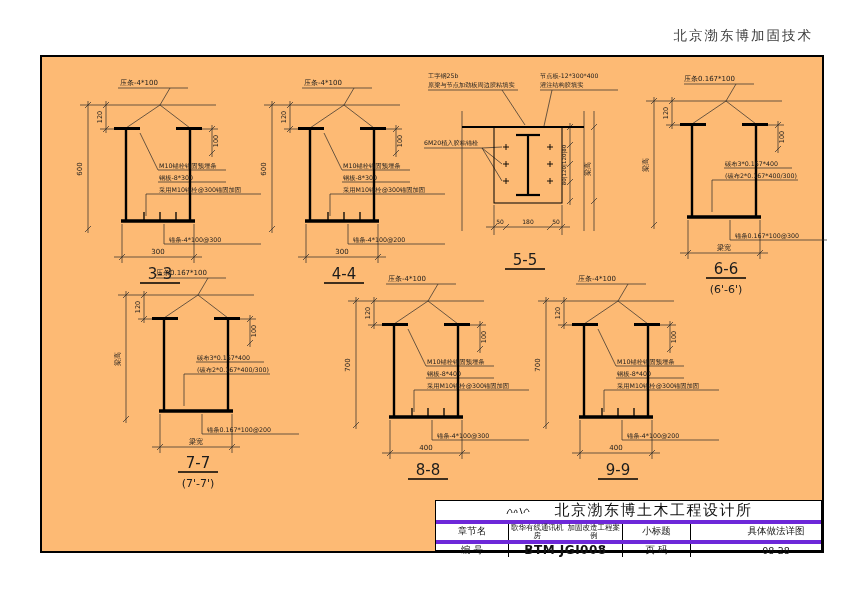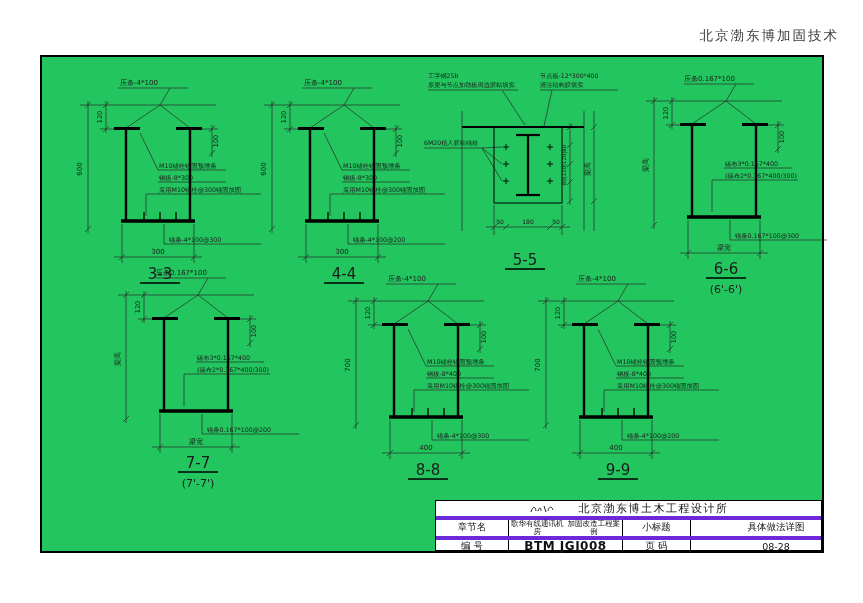--- a/index.html
+++ b/index.html
@@ -1,26 +1,26 @@
 <!DOCTYPE html>
 <html><head>
 <meta charset="utf-8">
 <style>
   html,body{margin:0;padding:0;background:#fff;}
   #canvas{position:relative;width:863px;height:603px;background:#fff;overflow:hidden;
           font-family:"DejaVu Sans",sans-serif;}
-  .brand{position:absolute;top:27px;right:24px;font-size:13.5px;letter-spacing:2px;color:#3c3c3c;}
-  #frame{position:absolute;left:40px;top:55px;width:780px;height:494px;border:2px solid #000;background:#22c55e;}
+  .brand{position:absolute;top:27px;right:50px;font-size:13.5px;letter-spacing:2px;color:#3c3c3c;}
+  #frame{position:absolute;left:40px;top:55px;width:780px;height:494px;border:2px solid #000;background:#fdba74;}
   .sec{position:absolute;}
   svg text{fill:#1c1c1c;}
   .tb{position:absolute;left:393px;top:443px;width:385px;height:49px;border:1.5px solid #000;
       display:flex;flex-direction:column;font-size:9.5px;color:#111;background:#fff;}
   .tb-row{display:flex;flex:1;border-top:4px solid #6d28d9;}
   .tb-row:first-child{border-top:none;}
-  .tb-firm{display:flex;align-items:center;justify-content:center;gap:24px;font-size:11px;letter-spacing:1.5px;}
+  .tb-firm{display:flex;align-items:center;justify-content:center;gap:24px;font-size:15px;letter-spacing:1.5px;}
   .tb-cell{display:flex;align-items:center;justify-content:center;border-left:1px solid #000;text-align:center;}
   .tb-cell:first-child{border-left:none;}
   .c1{width:72px;}.c2{width:113px;flex-direction:row;line-height:1.05;}
   .c3{width:67px;}.c4{flex:1;padding-left:40px;}
   .proj{font-size:7.5px;}
   .mono{font-family:"DejaVu Sans",sans-serif;font-weight:bold;letter-spacing:.5px;font-size:12px;}
 </style>
 </head>
 <body>
 

